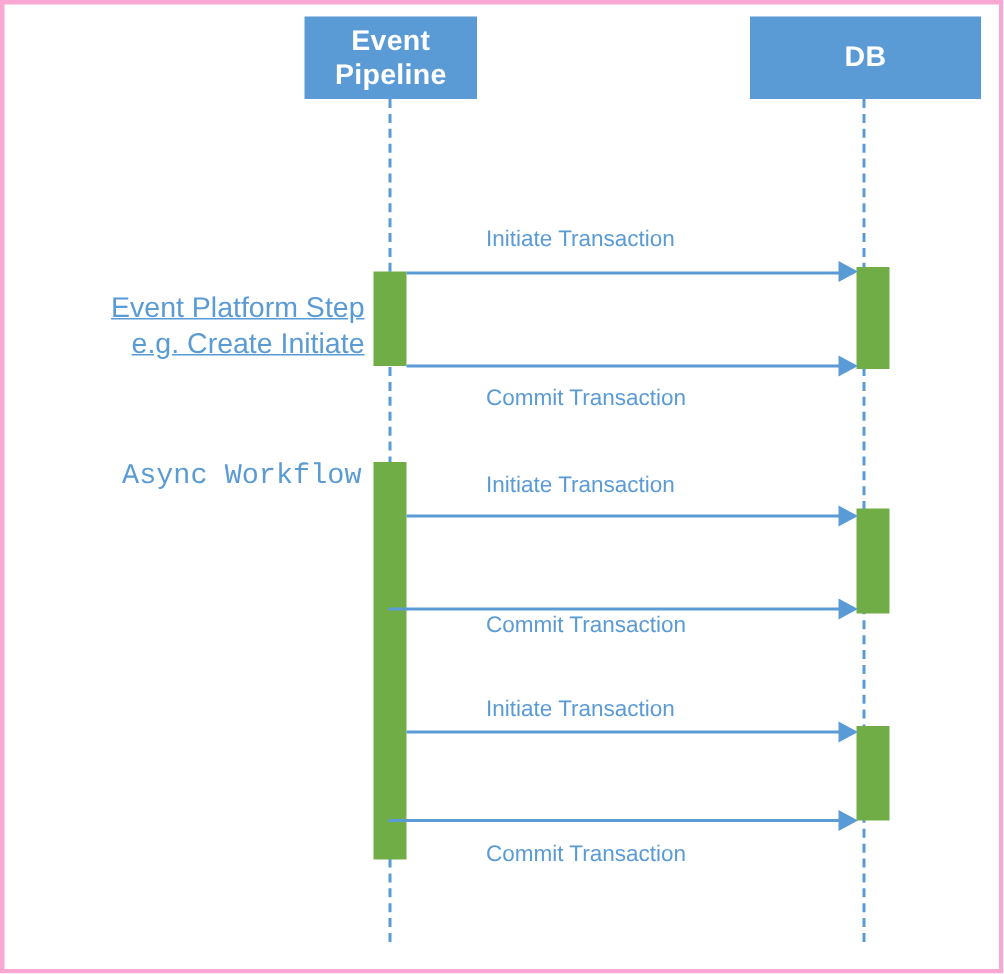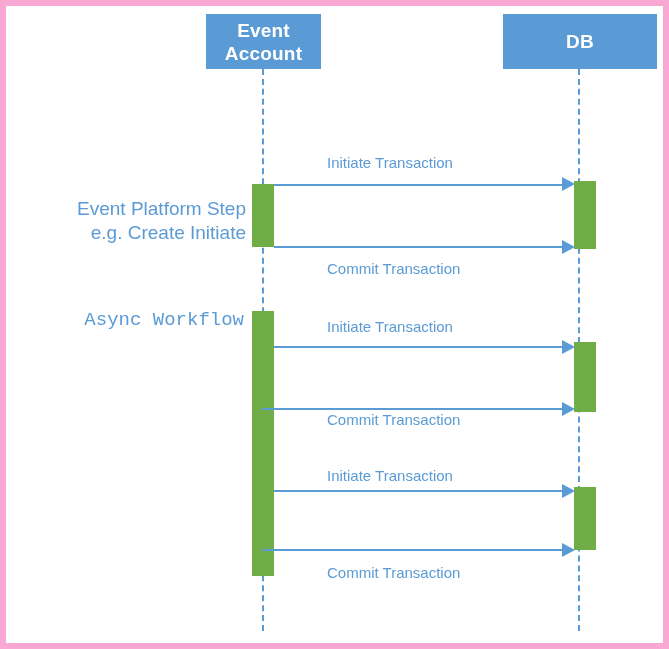--- a/index.html
+++ b/index.html
@@ -8,21 +8,21 @@
     background: #ffffff;
   }
   body {
     font-family: "Liberation Sans", sans-serif;
   }
   #canvas {
     position: relative;
     width: 669px;
     height: 649px;
     background: #ffffff;
-    border: 6px solid #f9a8d4;
+    border: 3px solid #f9a8d4;
     box-sizing: border-box;
     overflow: hidden;
   }
   .actor-box {
     position: absolute;
     background: #5B9BD5;
     color: #ffffff;
     font-weight: bold;
     font-size: 19px;
     line-height: 23px;
@@ -73,31 +73,31 @@
     white-space: nowrap;
   }
 </style>
 </head>
 <body>
 
 <div id="canvas">
 
   <div class="actor-box" style="left:200px; top:8px; width:115px; height:55px;">
     <span>Event</span>
-    <span>Account</span>
+    <span>Pipeline</span>
   </div>
 
   <div class="actor-box" style="left:497px; top:8px; width:154px; height:55px;">
     <span>DB</span>
   </div>
 
   <div class="lifeline" style="left:256px; top:63px; height:562px;"></div>
   <div class="lifeline" style="left:572px; top:63px; height:562px;"></div>
 
-  <div class="side-label" style="left:0px; top:191px; width:240px;">
+  <div class="side-label" style="left:0px; top:191px; width:240px;text-decoration:underline;">
     <div>Event Platform Step</div>
     <div>e.g. Create Initiate</div>
   </div>
 
   <div class="side-label" style="left:0px; top:302px; width:238px;font-family:Liberation Mono, monospace;">
     <div>Async Workflow</div>
   </div>
 
   <div class="activation" style="left:246px; top:178px; width:22px; height:63px;"></div>
   <div class="activation" style="left:246px; top:305px; width:22px; height:265px;"></div>

